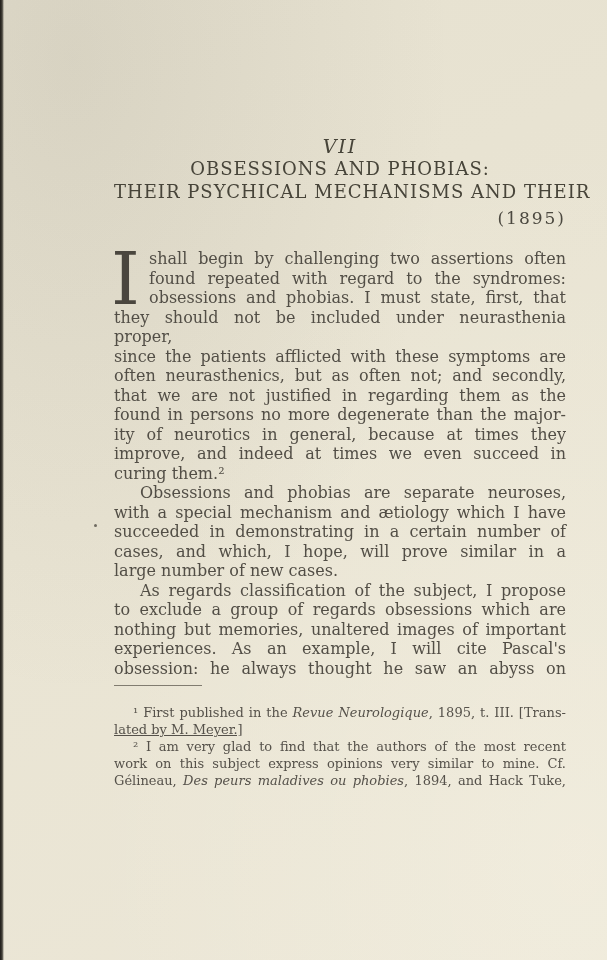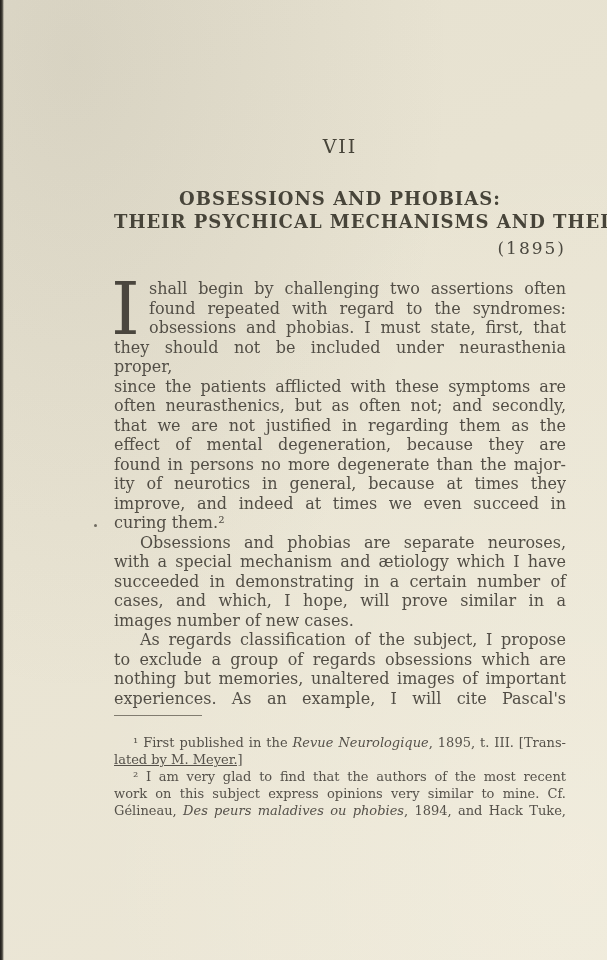--- a/index.html
+++ b/index.html
@@ -14,23 +14,23 @@
       linear-gradient(155deg, #e6e1d0 0%, #e9e4d3 45%, #ece7d7 100%);
   }
   .left-edge {
     position:absolute; left:0; top:0; width:4px; height:100%;
     background:linear-gradient(to right, #1d1b17 0%, #45423a 55%, rgba(90,86,76,0) 100%);
   }
   .content { position:absolute; left:114px; top:0; width:452px; padding-top:136px; }
 
   .chapter-number {
     text-align:center; font-size:19px; line-height:20px;
-    letter-spacing:2px; color:#474439;
+    letter-spacing:2px; color:#474439;font-style:italic;
   }
-  .title { margin-top:32px; color:#474439;font-weight:bold; }
+  .title { margin-top:2px; color:#474439; }
   .title .t-line {
     text-align:center; font-size:18px; line-height:22.5px; letter-spacing:1px;
     white-space:nowrap;
   }
   .year {
     margin-top:5px; text-align:right; font-size:17px; line-height:20px;
     letter-spacing:2px; color:#4c4940;
   }
 
   .body-text { margin-top:21px; font-size:16px; }
@@ -79,40 +79,40 @@
     <div class="body-text">
       <div class="para1">
         <span class="dropcap">I</span>
         <div class="ln beside">shall begin by challenging two assertions often</div>
         <div class="ln beside">found repeated with regard to the syndromes:</div>
         <div class="ln beside">obsessions and phobias. I must state, first, that</div>
         <div class="ln">they should not be included under neurasthenia proper,</div>
         <div class="ln">since the patients afflicted with these symptoms are</div>
         <div class="ln">often neurasthenics, but as often not; and secondly,</div>
         <div class="ln">that we are not justified in regarding them as the</div>
-        <div class="ln">effect of mental degeneration, because they are</div>
         <div class="ln">found in persons no more degenerate than the major-</div>
         <div class="ln">ity of neurotics in general, because at times they</div>
         <div class="ln">improve, and indeed at times we even succeed in</div>
         <div class="ln plain">curing them.²</div>
       </div>
 
       <div>
         <div class="ln ind">Obsessions and phobias are separate neuroses,</div>
         <div class="ln">with a special mechanism and ætiology which I have</div>
         <div class="ln">succeeded in demonstrating in a certain number of</div>
         <div class="ln">cases, and which, I hope, will prove similar in a</div>
-        <div class="ln plain">images number of new cases.</div>
+        <div class="ln plain">large number of new cases.</div>
       </div>
 
       <div>
         <div class="ln ind">As regards classification of the subject, I propose</div>
         <div class="ln">to exclude a group of regards obsessions which are</div>
         <div class="ln">nothing but memories, unaltered images of important</div>
         <div class="ln">experiences. As an example, I will cite Pascal's</div>
+        <div class="ln">obsession: he always thought he saw an abyss on</div>
       </div>
     </div>
 
     <div class="fn-rule"></div>
 
     <div class="footnotes">
       <div class="fn-ln ind"><span>¹ First published in the </span><span class="em">Revue Neurologique</span><span>, 1895, t. III. [Trans-</span></div>
       <div class="fn-ln plain"><span>lated by M. Meyer.]</span></div>
       <div class="fn-ln ind"><span>² I am very glad to find that the authors of the most recent</span></div>
       <div class="fn-ln"><span>work on this subject express opinions very similar to mine. Cf.</span></div>

